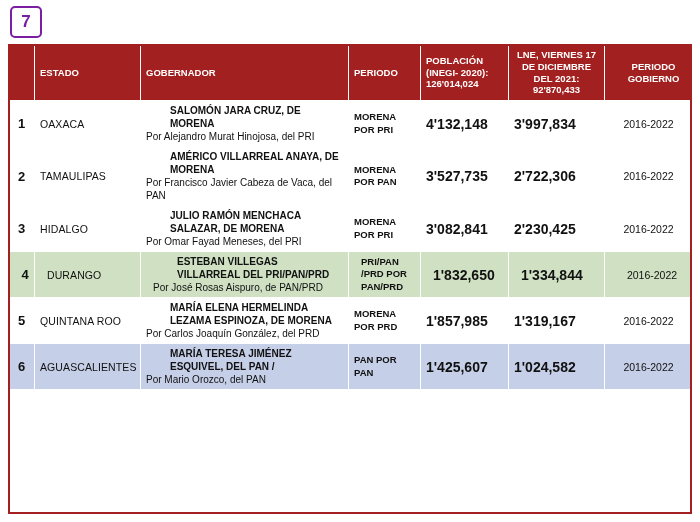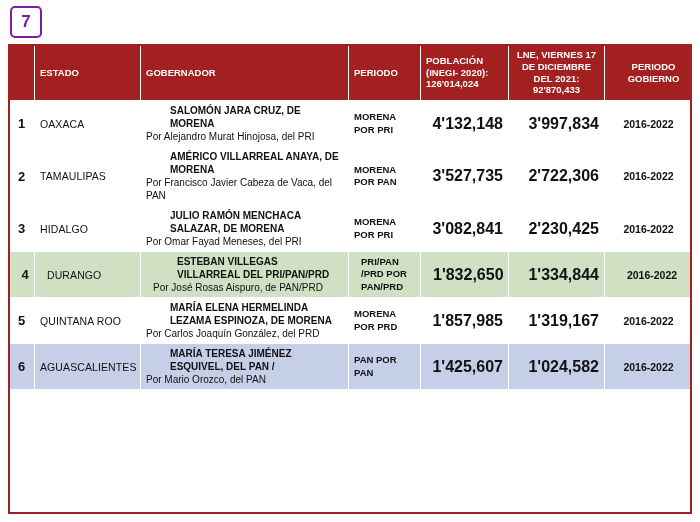--- a/index.html
+++ b/index.html
@@ -115,27 +115,27 @@
     font-weight: normal;
   }
   td.partido {
     font-weight: bold;
     font-size: 9.5px;
     line-height: 1.3;
     color: #111111;
     margin-top: 44px;
   }
   td.pob, td.lne {
-    text-align: right;
-    font-weight: bold;
-    font-size: 16px;
+    text-align: left;
+    font-weight: bold;
+    font-size: 14px;
   }
   td.periodo {
     text-align: center;
-    font-weight: bold;
+    font-weight: normal;
     font-size: 10.5px;
   }
 
   
   tr.tint-white td { background: #ffffff; }
   tr.tint-green td { background: #cfe0c3; padding-left: 12px; }
   tr.tint-blue  td { background: #c6cfe8; }
 
   
   tbody tr td {

